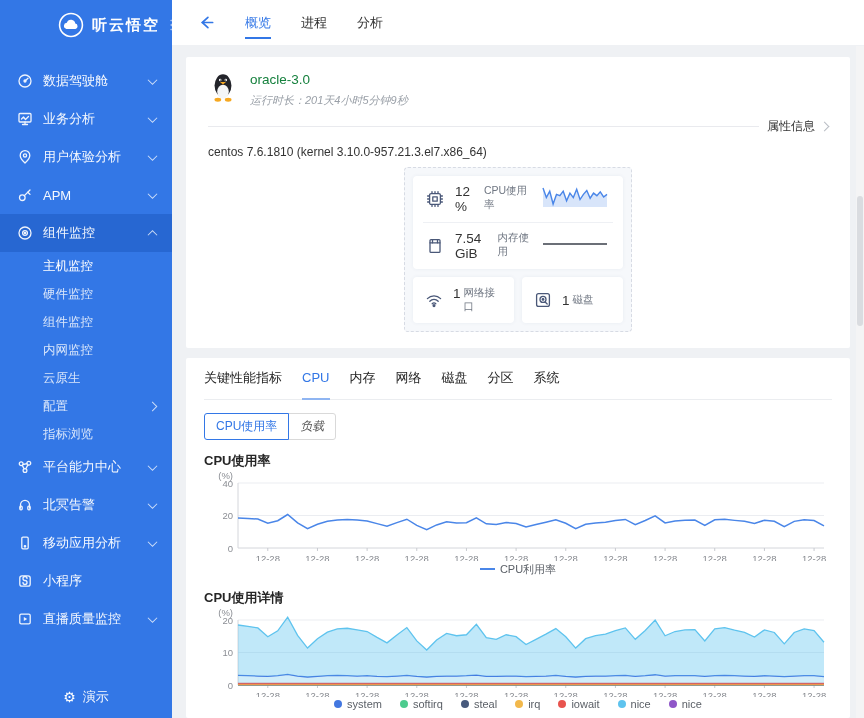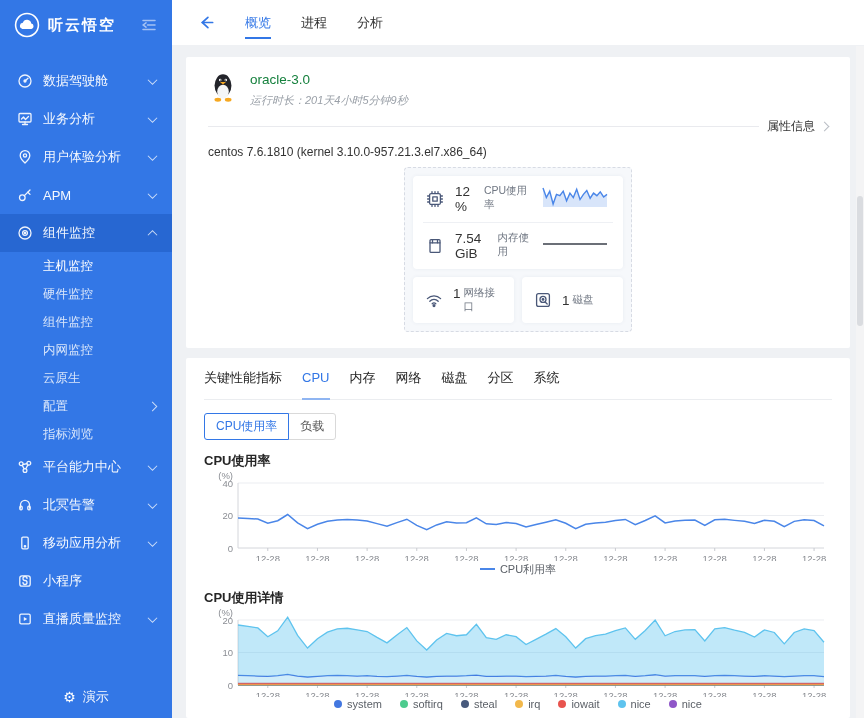--- a/index.html
+++ b/index.html
@@ -2,21 +2,21 @@
 <html><head>
 <meta charset="utf-8">
 <style>
   * { box-sizing: border-box; margin:0; padding:0; }
   html,body { width:864px; height:718px; overflow:hidden; }
   body { font-family:"Liberation Sans","DejaVu Sans",sans-serif; background:#fff; color:#333; }
   .app { display:flex; width:864px; height:718px; }
 
   
   .sidebar { width:172px; flex-shrink:0; background:#3377e6; color:#fff; display:flex; flex-direction:column; }
-  .logo-row { height:50px; display:flex; align-items:center; padding:0 14px; gap:8px; }
+  .logo-row { height:50px; display:flex; align-items:center; padding:0 14px; gap:8px;margin-left:44px; }
   .logo-text { font-size:15px; font-weight:bold; letter-spacing:2px; white-space:nowrap; }
   .collapse-btn { margin-left:auto; opacity:.55; cursor:pointer; display:flex; }
   .menu { flex:1; padding-top:12px; overflow:hidden; }
   .menu-item { height:38px; display:flex; align-items:center; padding:0 16px; gap:10px; font-size:13px; cursor:pointer; color:rgba(255,255,255,.95); }
   .menu-item.active { background:#2767d2; }
   .menu-item .mi-icon { width:17px; height:17px; display:flex; align-items:center; justify-content:center; opacity:.92; }
   .chev { width:7px; height:7px; border-right:1.4px solid rgba(255,255,255,.75); border-bottom:1.4px solid rgba(255,255,255,.75); display:inline-block; }
   .chev.down { transform:rotate(45deg) translate(-1px,-1px); }
   .chev.up { transform:rotate(-135deg) translate(-1px,-1px); }
   .chev.right { transform:rotate(-45deg); }
@@ -62,21 +62,21 @@
 
   
   .metrics-card { flex:1; padding:0 18px 8px 18px; display:flex; flex-direction:column; overflow:hidden; }
   .mtabs { display:flex; gap:20px; border-bottom:1px solid #ebedf0; height:42px; align-items:flex-end; flex-shrink:0; }
   .mtab { font-size:13px; color:#262626; height:42px; line-height:42px; position:relative; cursor:pointer; }
   .mtab.active { color:#3377e6; }
   .mtab.active::after { content:""; position:absolute; left:50%; transform:translateX(-50%); bottom:-1px; width:28px; height:2px; background:#8fb5f2; }
   .toggle-group { display:inline-flex; margin-top:13px; align-self:flex-start; }
   .toggle-btn { font-size:12px; padding:4px 11px; border:1px solid #d9d9d9; background:#fff; color:#555; cursor:pointer; }
   .toggle-btn:first-child { border-radius:3px 0 0 3px; }
-  .toggle-btn:last-child { border-radius:0 3px 3px 0; margin-left:-1px; }
+  .toggle-btn:last-child { border-radius:0 3px 3px 0; margin-left:-1px;font-style:italic; }
   .toggle-btn.active { border-color:#3377e6; color:#3377e6; z-index:1; position:relative; }
   .chart-title { font-size:13px; font-weight:bold; color:#262626; margin-top:12px; }
   .chart-legend { display:flex; justify-content:center; gap:18px; margin-top:1px; font-size:11px; color:#5a5f66; align-items:flex-start; }
   .legend-item { display:flex; align-items:center; gap:5px; cursor:pointer; }
   .legend-dot { width:8px; height:8px; border-radius:50%; display:inline-block; }
   .legend-line { width:15px; height:2px; display:inline-block; }
 
   
   .scroll-track { position:absolute; right:0; top:46px; bottom:0; width:8px; background:#f4f4f5; }
   .scroll-thumb { position:absolute; right:1px; top:150px; width:6px; height:130px; border-radius:3px; background:#dadce0; cursor:pointer; }

